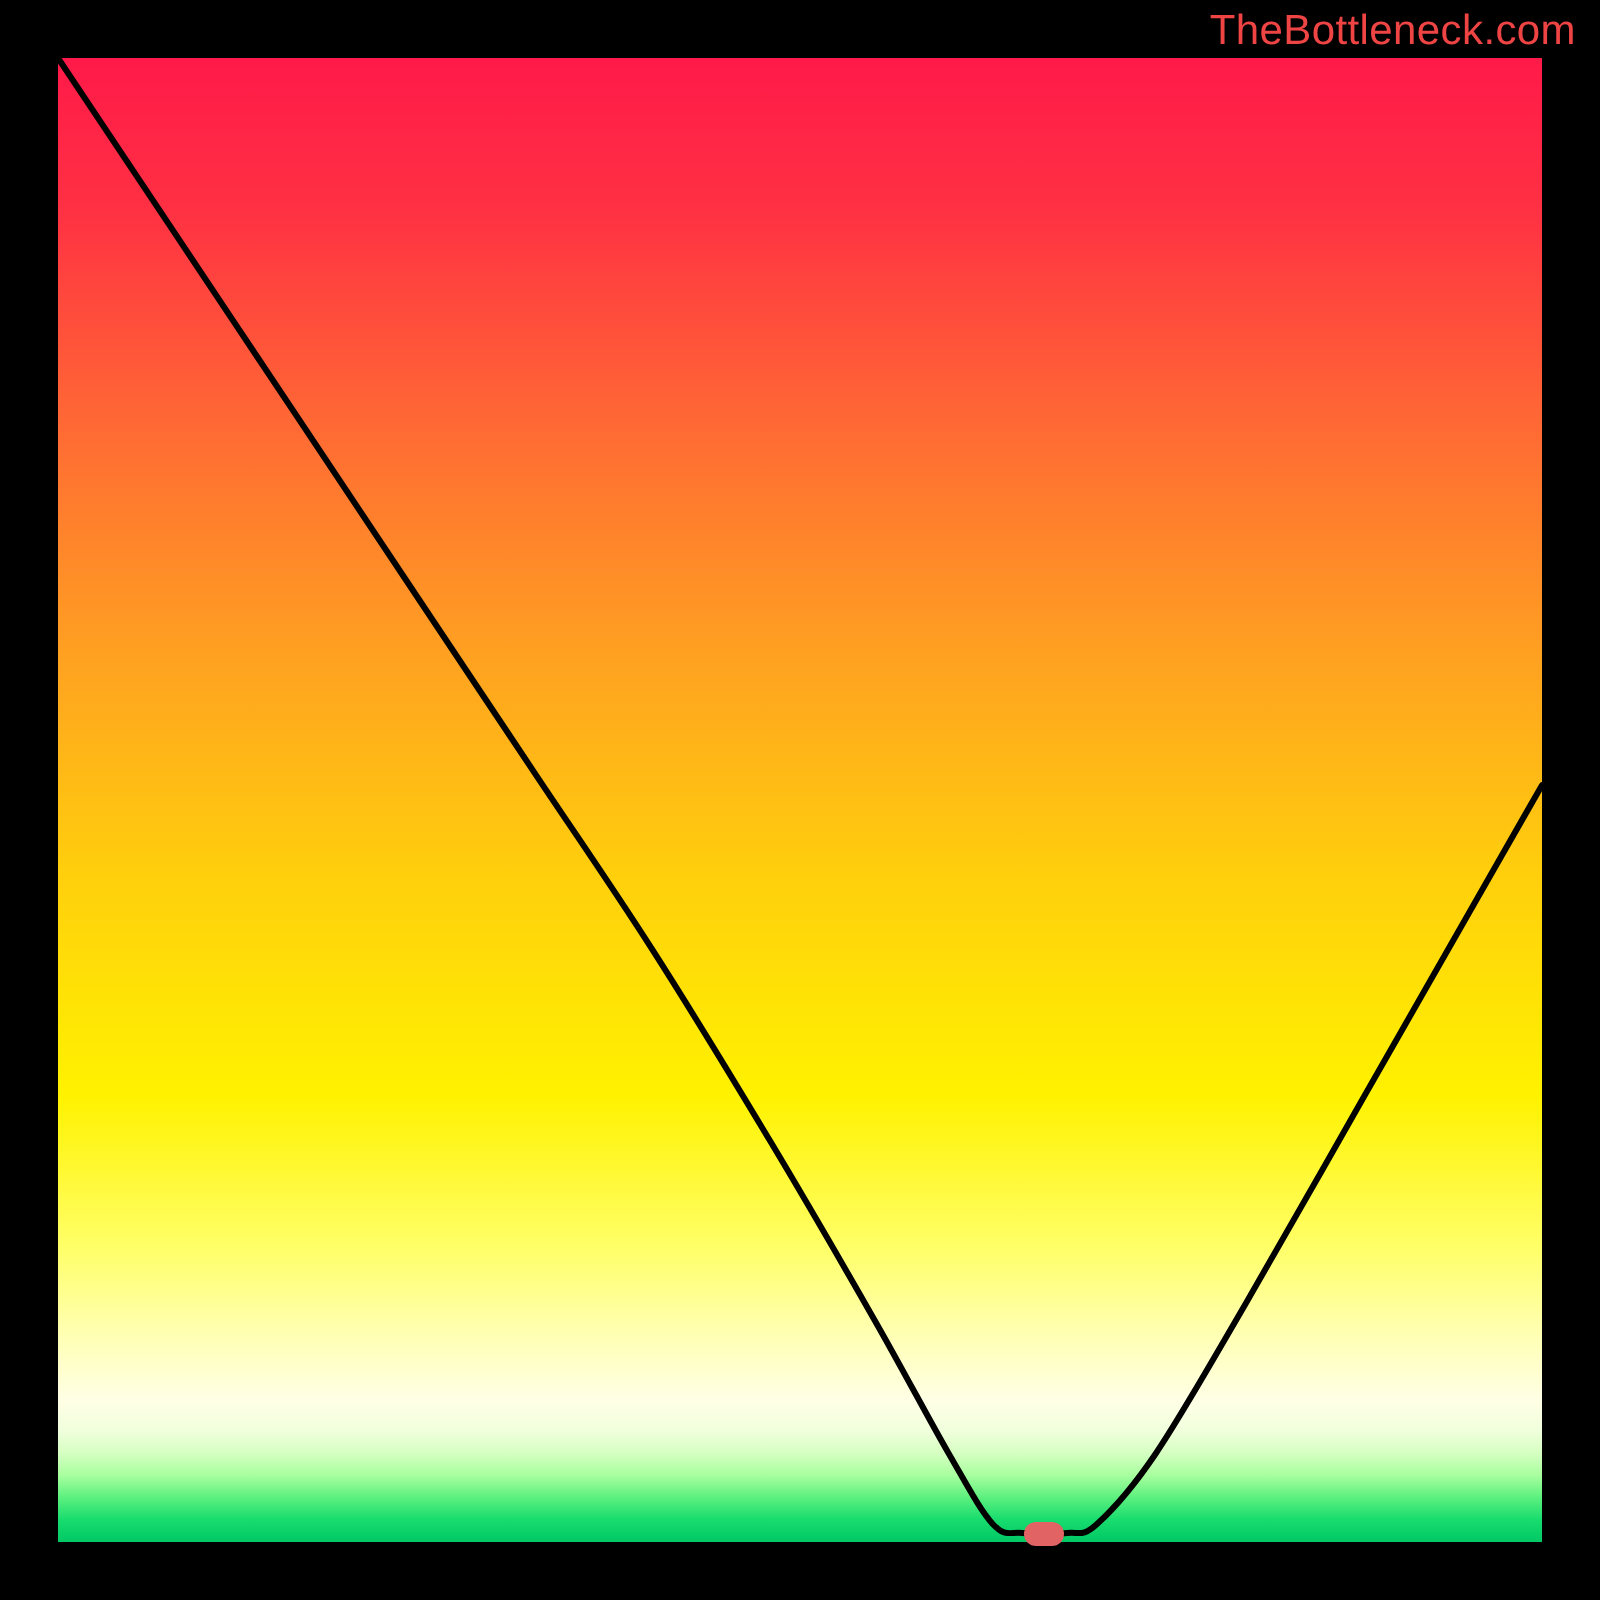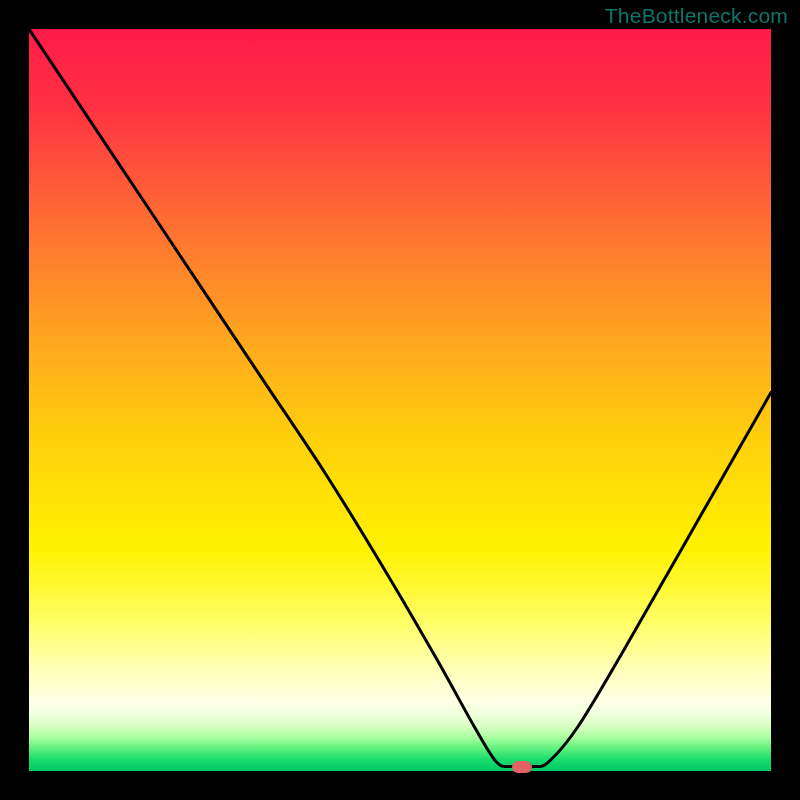--- a/index.html
+++ b/index.html
@@ -14,21 +14,21 @@
   .stage {
     position: relative;
     width: 800px;
     height: 800px;
     background: #000;
   }
   .watermark {
     position: absolute;
     top: 4px;
     right: 12px;
-    color: #0f766e;
+    color: #ef4444;
     font-size: 21px;
     font-weight: 400;
     letter-spacing: 0.2px;
     user-select: none;
   }
   .plot {
     position: absolute;
     left: 29px;
     top: 29px;
     width: 742px;

